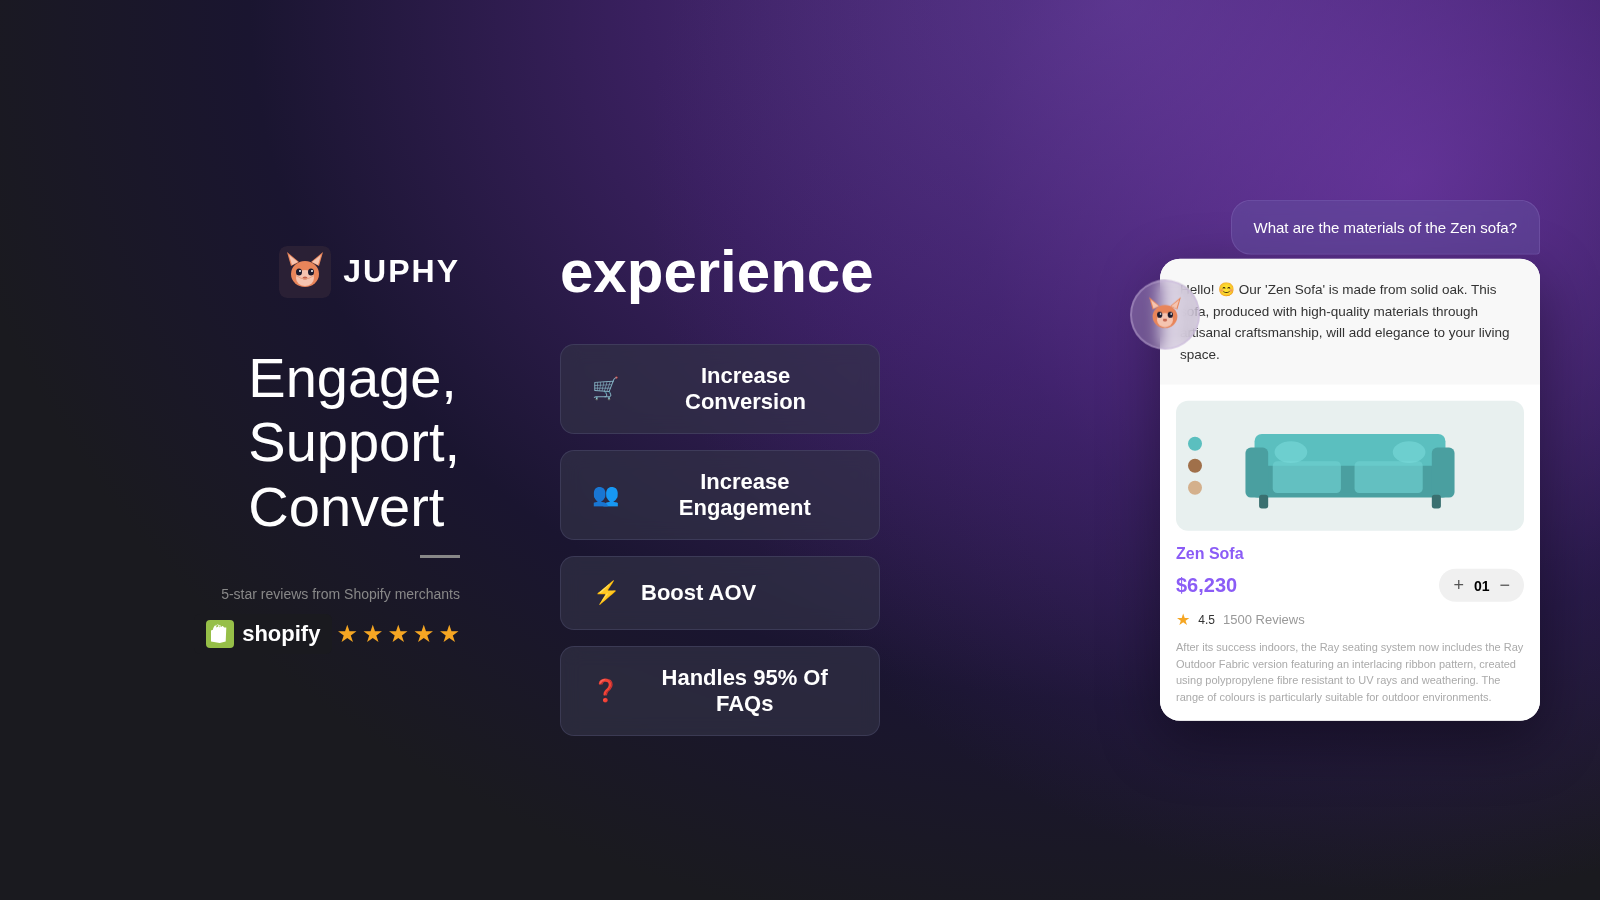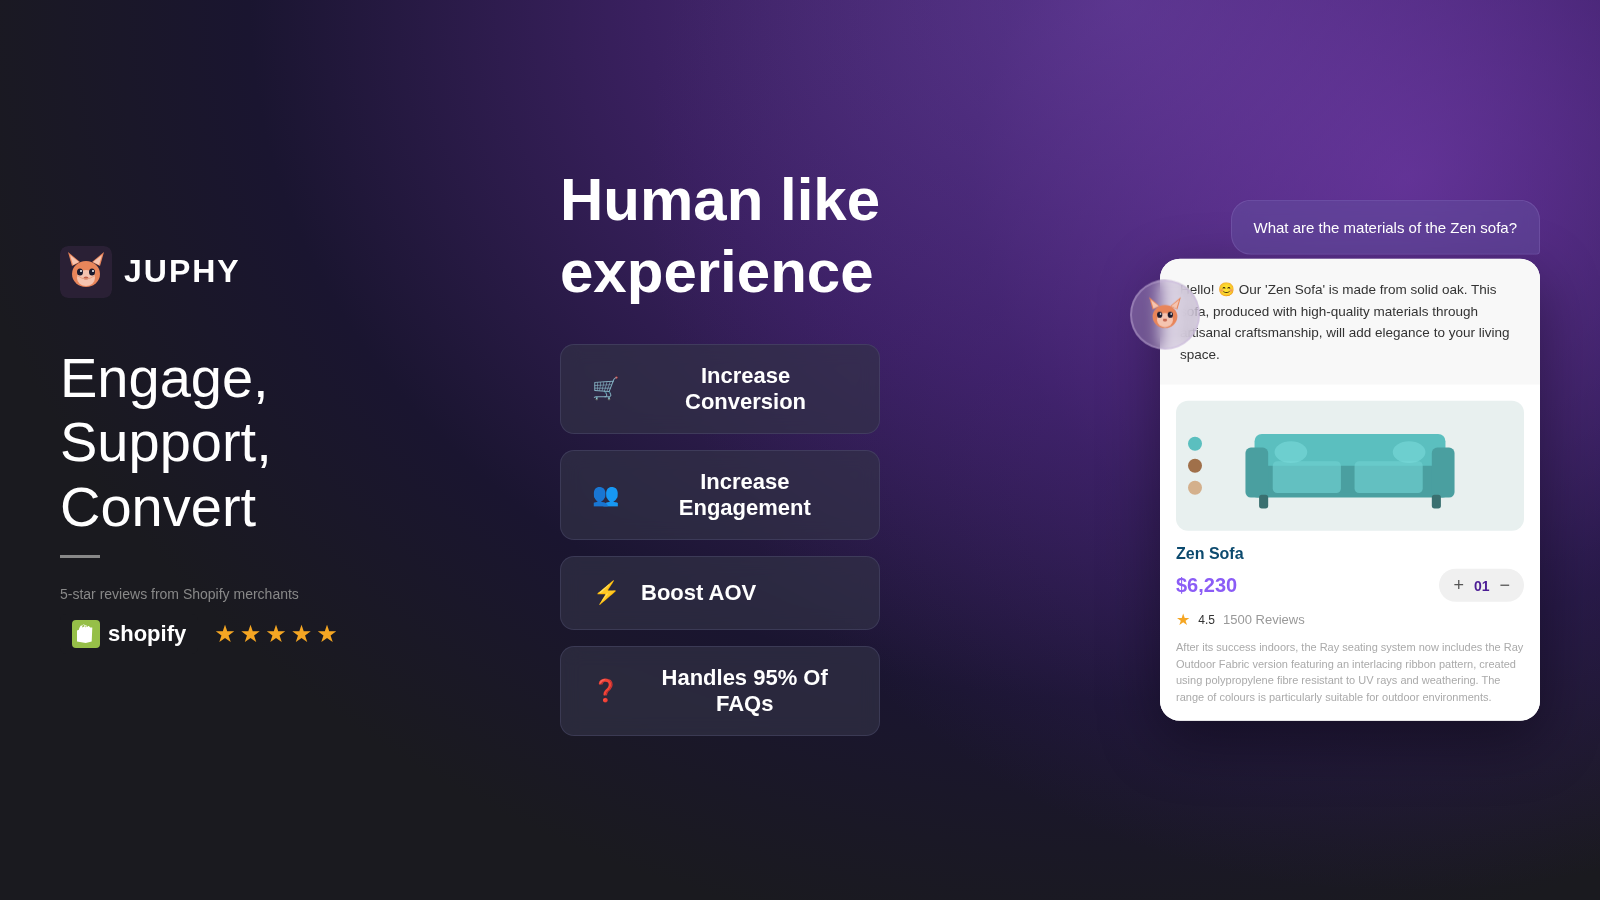--- a/index.html
+++ b/index.html
@@ -40,20 +40,21 @@
     }
 
     
     .left-section {
       width: 520px;
       padding: 80px 60px;
       display: flex;
       flex-direction: column;
       justify-content: center;
       gap: 0;
+      align-items: flex-end;
     }
 
     
     .logo {
       display: flex;
       align-items: center;
       gap: 12px;
       margin-bottom: 48px;
     }
 
@@ -106,21 +107,21 @@
     
     .reviews-label {
       font-size: 14px;
       color: #888;
       margin-bottom: 12px;
     }
 
     .shopify-row {
       display: flex;
       align-items: center;
-      gap: 16px;
+      gap: 4px;
     }
 
     .shopify-badge {
       display: flex;
       align-items: center;
       gap: 8px;
       background: #1a1a1f;
       border-radius: 6px;
       padding: 6px 12px;
     }
@@ -307,21 +308,21 @@
 
     .sofa-illustration {
       width: 250px;
       height: 100px;
       position: relative;
     }
 
     .product-name {
       font-size: 16px;
       font-weight: 600;
-      color: #0c4a6e;
+      color: #8b5cf6;
       margin-bottom: 6px;
     }
 
     .product-price-row {
       display: flex;
       align-items: center;
       justify-content: space-between;
       margin-bottom: 8px;
     }
 
@@ -344,21 +345,21 @@
       font-size: 18px;
       color: #555;
       cursor: pointer;
       background: none;
       border: none;
     }
 
     .qty-value {
       font-size: 14px;
       font-weight: 600;
-      color: #4c1d95;
+      color: #000000;
     }
 
     .rating-row {
       display: flex;
       align-items: center;
       gap: 8px;
       margin-bottom: 10px;
     }
 
     .rating-star {
@@ -446,21 +447,21 @@
         <span class="star">★</span>
       </div>
     </div>
 
   </div>
 
   <div class="right-section">
 
     <div class="center-content">
       <div class="section-heading">
-        <span>Human like</span><br>
+        <br>
         <span>experience</span>
       </div>
 
       <div class="feature-buttons">
         <button class="feature-btn">
           <span class="btn-icon">🛒</span>
           <span>Increase Conversion</span>
         </button>
         <button class="feature-btn">
           <span class="btn-icon">👥</span>

